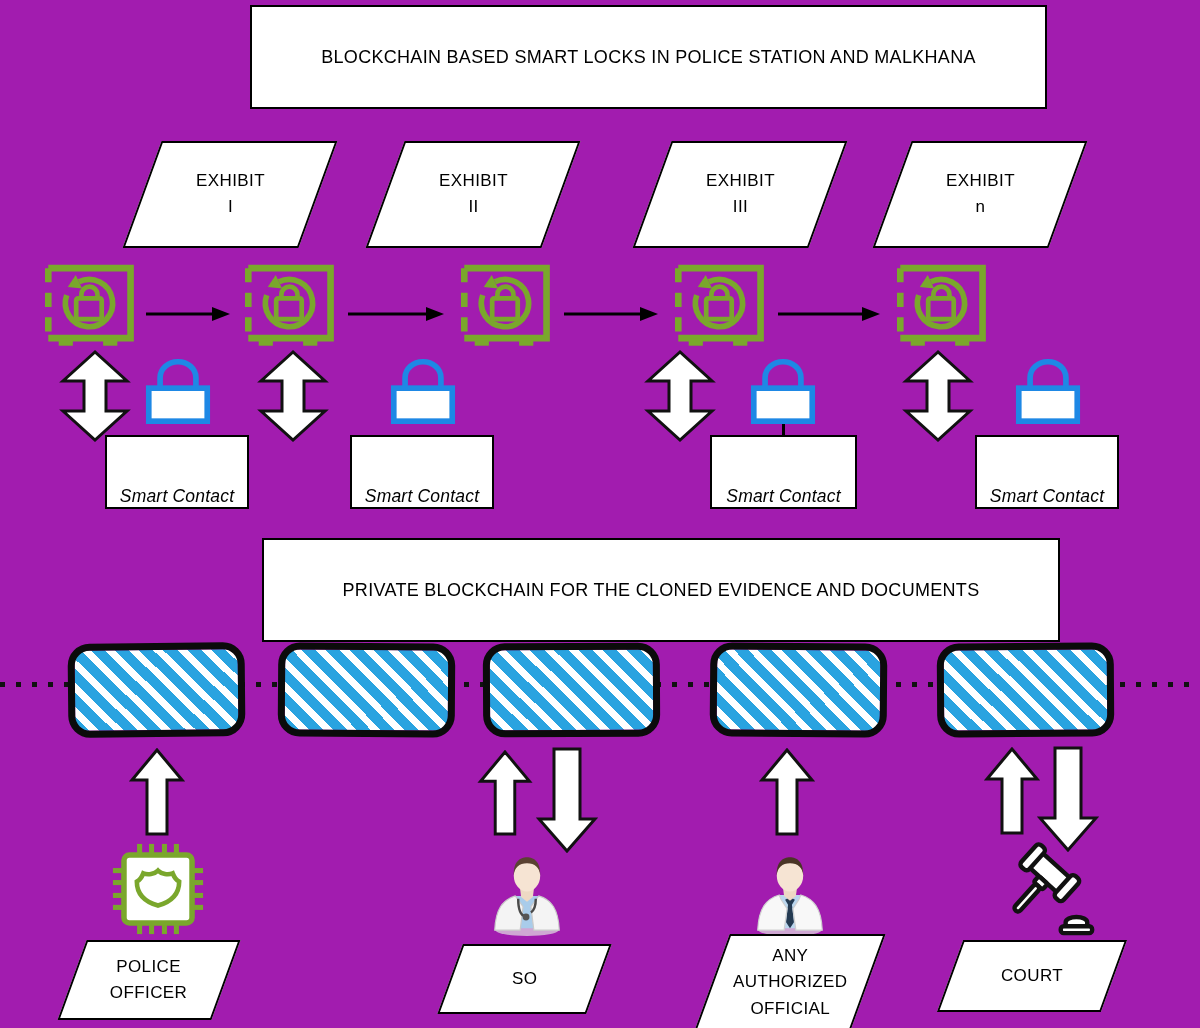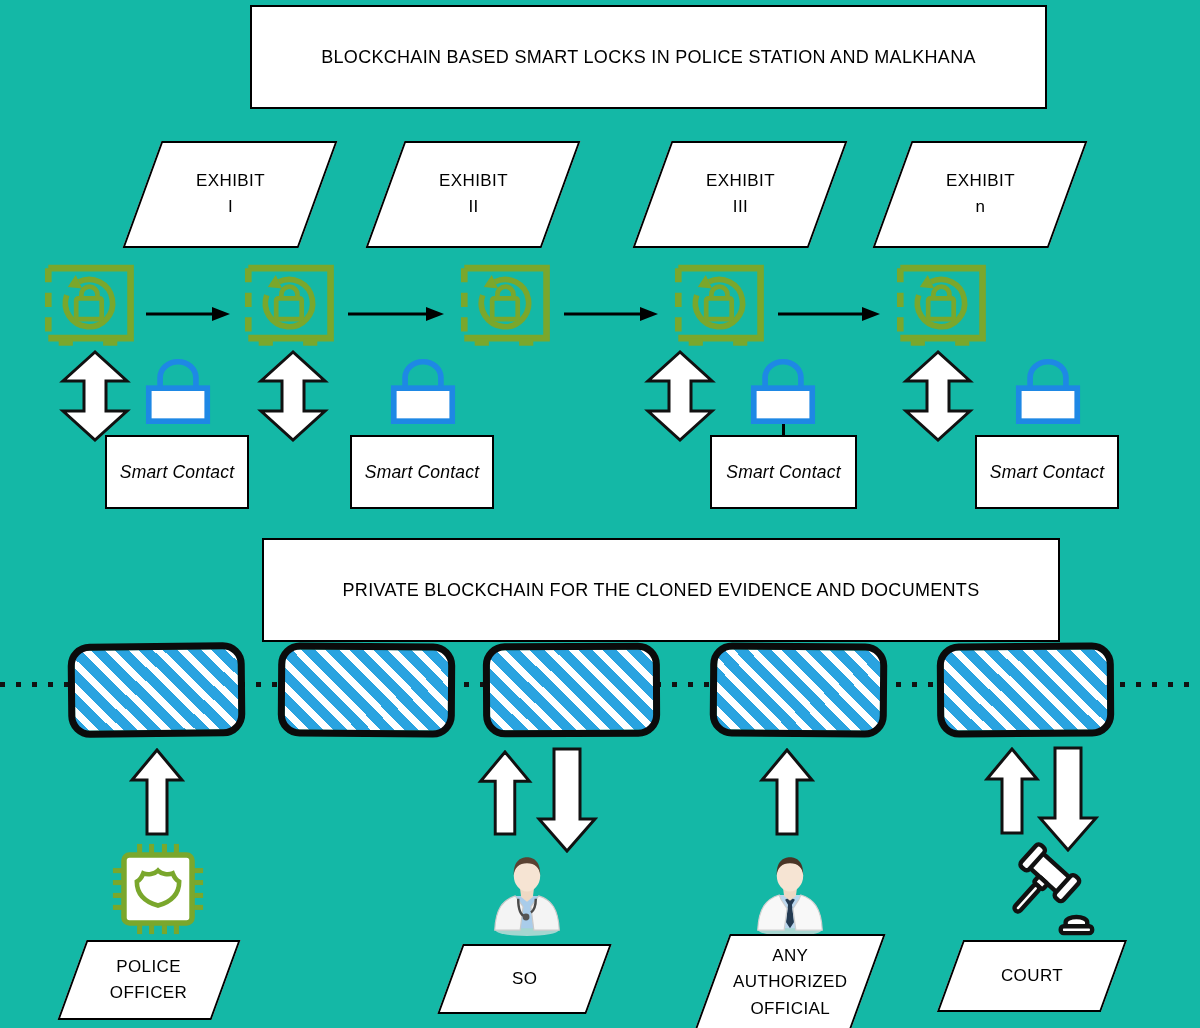--- a/index.html
+++ b/index.html
@@ -3,38 +3,38 @@
 <meta charset="utf-8">
 <style>
   :root{
     --green:#7AA72C;
     --lock-blue:#1E88E5;
     --block-blue:#29A3E0;
     --ink:#000000;
   }
   html,body{margin:0;padding:0;background:#fff;}
   .canvas{
-    position:relative;width:1200px;height:1028px;background:#14b8a6;overflow:hidden;
+    position:relative;width:1200px;height:1028px;background:#a21caf;overflow:hidden;
     font-family:"Liberation Sans", sans-serif;color:var(--ink);
   }
   .abs{position:absolute;}
   .box{
     border:2.5px solid var(--ink);background:#fff;
     display:flex;align-items:center;justify-content:center;text-align:center;
   }
   .banner{font-size:18px;letter-spacing:.3px;padding:0 14px;}
   .para{
     border:2.5px solid var(--ink);background:#fff;transform:skewX(-20deg);
     display:flex;align-items:center;justify-content:center;
   }
   .para .plabel{transform:skewX(20deg);text-align:center;font-size:17px;line-height:1.55;letter-spacing:.4px;}
   .plabel span{display:block;}
   .sc-box{
     border:2.5px solid var(--ink);background:#fff;
-    display:flex;align-items:center;justify-content:center;
+    display:flex;align-items:flex-end;justify-content:center;
     font-style:italic;font-size:17.5px;letter-spacing:.2px;
   }
   
   .gs{fill:none;stroke:var(--green);stroke-width:7;}
   .gdash{stroke-dasharray:15 11;}
   .garc{stroke-width:6;}
   .glock{stroke-width:5;}
   .gf{fill:var(--green);stroke:none;}
   
   .bs{stroke:var(--lock-blue);stroke-width:6;fill:none;}

